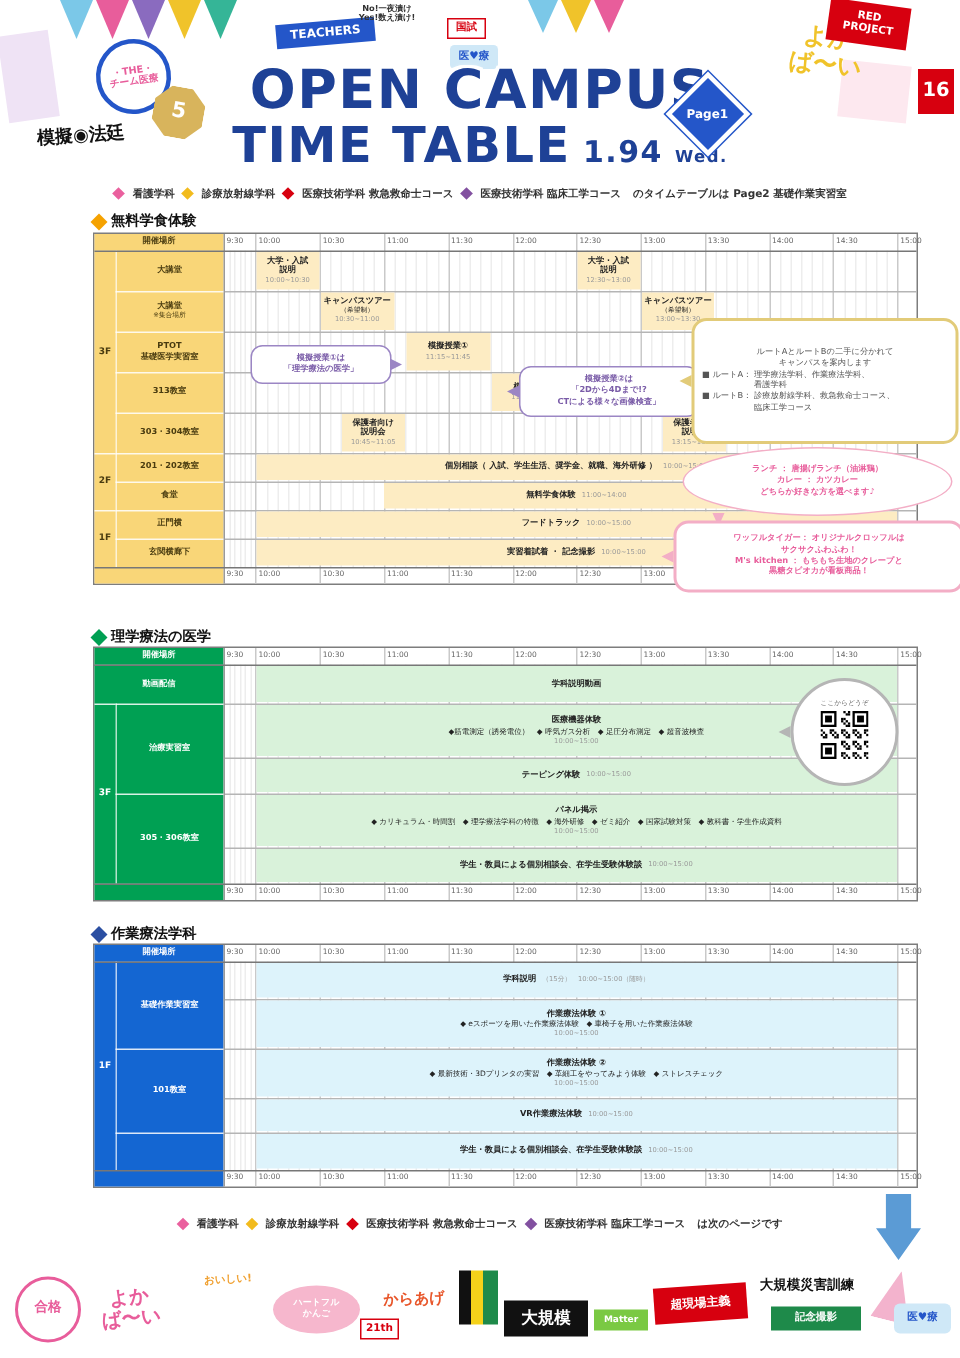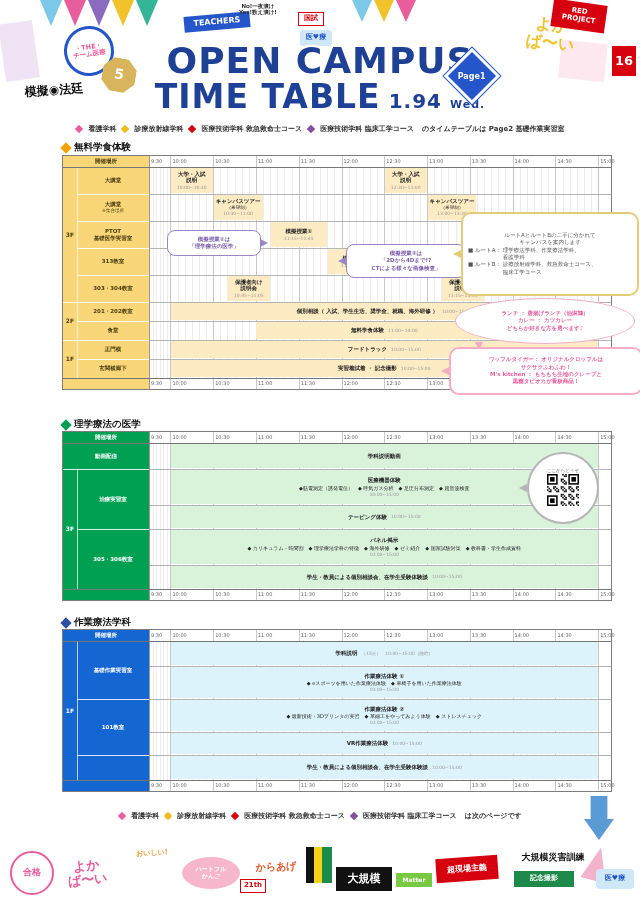--- a/index.html
+++ b/index.html
@@ -750,17 +750,17 @@
       <div class="tile" style="left: 58px; top: 8px; width: 58px; height: 44px; transform: rotate(-6deg); color: rgb(232, 93, 155); font-size: 13px;">よか
 ば〜い</div>
       <div class="tile" style="left: 126px; top: 4px; width: 52px; height: 14px; transform: rotate(-3deg); color: rgb(240, 160, 48); font-size: 7px;">おいしい!</div>
       <div class="tile" style="left: 182px; top: 14px; width: 58px; height: 32px; background: rgb(246, 183, 205); border-radius: 50%; color: rgb(255, 255, 255); font-size: 6px;">ハートフル
 かんご</div>
       <div class="tile" style="left: 240px; top: 36px; width: 26px; height: 14px; background: rgb(255, 255, 255); border: 1px solid rgb(215, 0, 15); color: rgb(215, 0, 15); font-size: 7px;">21th</div>
       <div class="tile" style="left: 246px; top: 12px; width: 60px; height: 22px; transform: rotate(-2deg); color: rgb(232, 86, 42); font-size: 10px;">からあげ</div>
       <div class="tile" style="left: 336px; top: 24px; width: 56px; height: 24px; background: rgb(17, 17, 17); color: rgb(255, 255, 255); font-size: 11px;">大規模</div>
       <div class="tile" style="left: 396px; top: 30px; width: 36px; height: 14px; background: rgb(122, 201, 67); color: rgb(255, 255, 255); font-size: 6px;">Matter</div>
       <div class="tile" style="left: 436px; top: 14px; width: 62px; height: 24px; background: rgb(215, 0, 15); transform: rotate(-4deg); color: rgb(255, 255, 255); font-size: 8px;">超現場主義</div>
-      <div class="tile" style="left: 500px; top: 6px; width: 76px; height: 18px; color: rgb(17, 17, 17); font-size: 9px; margin-left: 15px;">大規模災害訓練</div>
+      <div class="tile" style="left: 500px; top: 6px; width: 76px; height: 18px; color: rgb(17, 17, 17); font-size: 9px;">大規模災害訓練</div>
       <div class="tile" style="left: 514px; top: 28px; width: 60px; height: 16px; background: rgb(30, 138, 74); color: rgb(255, 255, 255); font-size: 7px;">記念撮影</div>
       <div class="tile" style="left: 596px; top: 26px; width: 38px; height: 20px; background: rgb(207, 232, 247); border-radius: 4px; color: rgb(36, 86, 201); font-size: 7px;">医♥療</div>
     </div>
 </div>
 
 </body></html>

